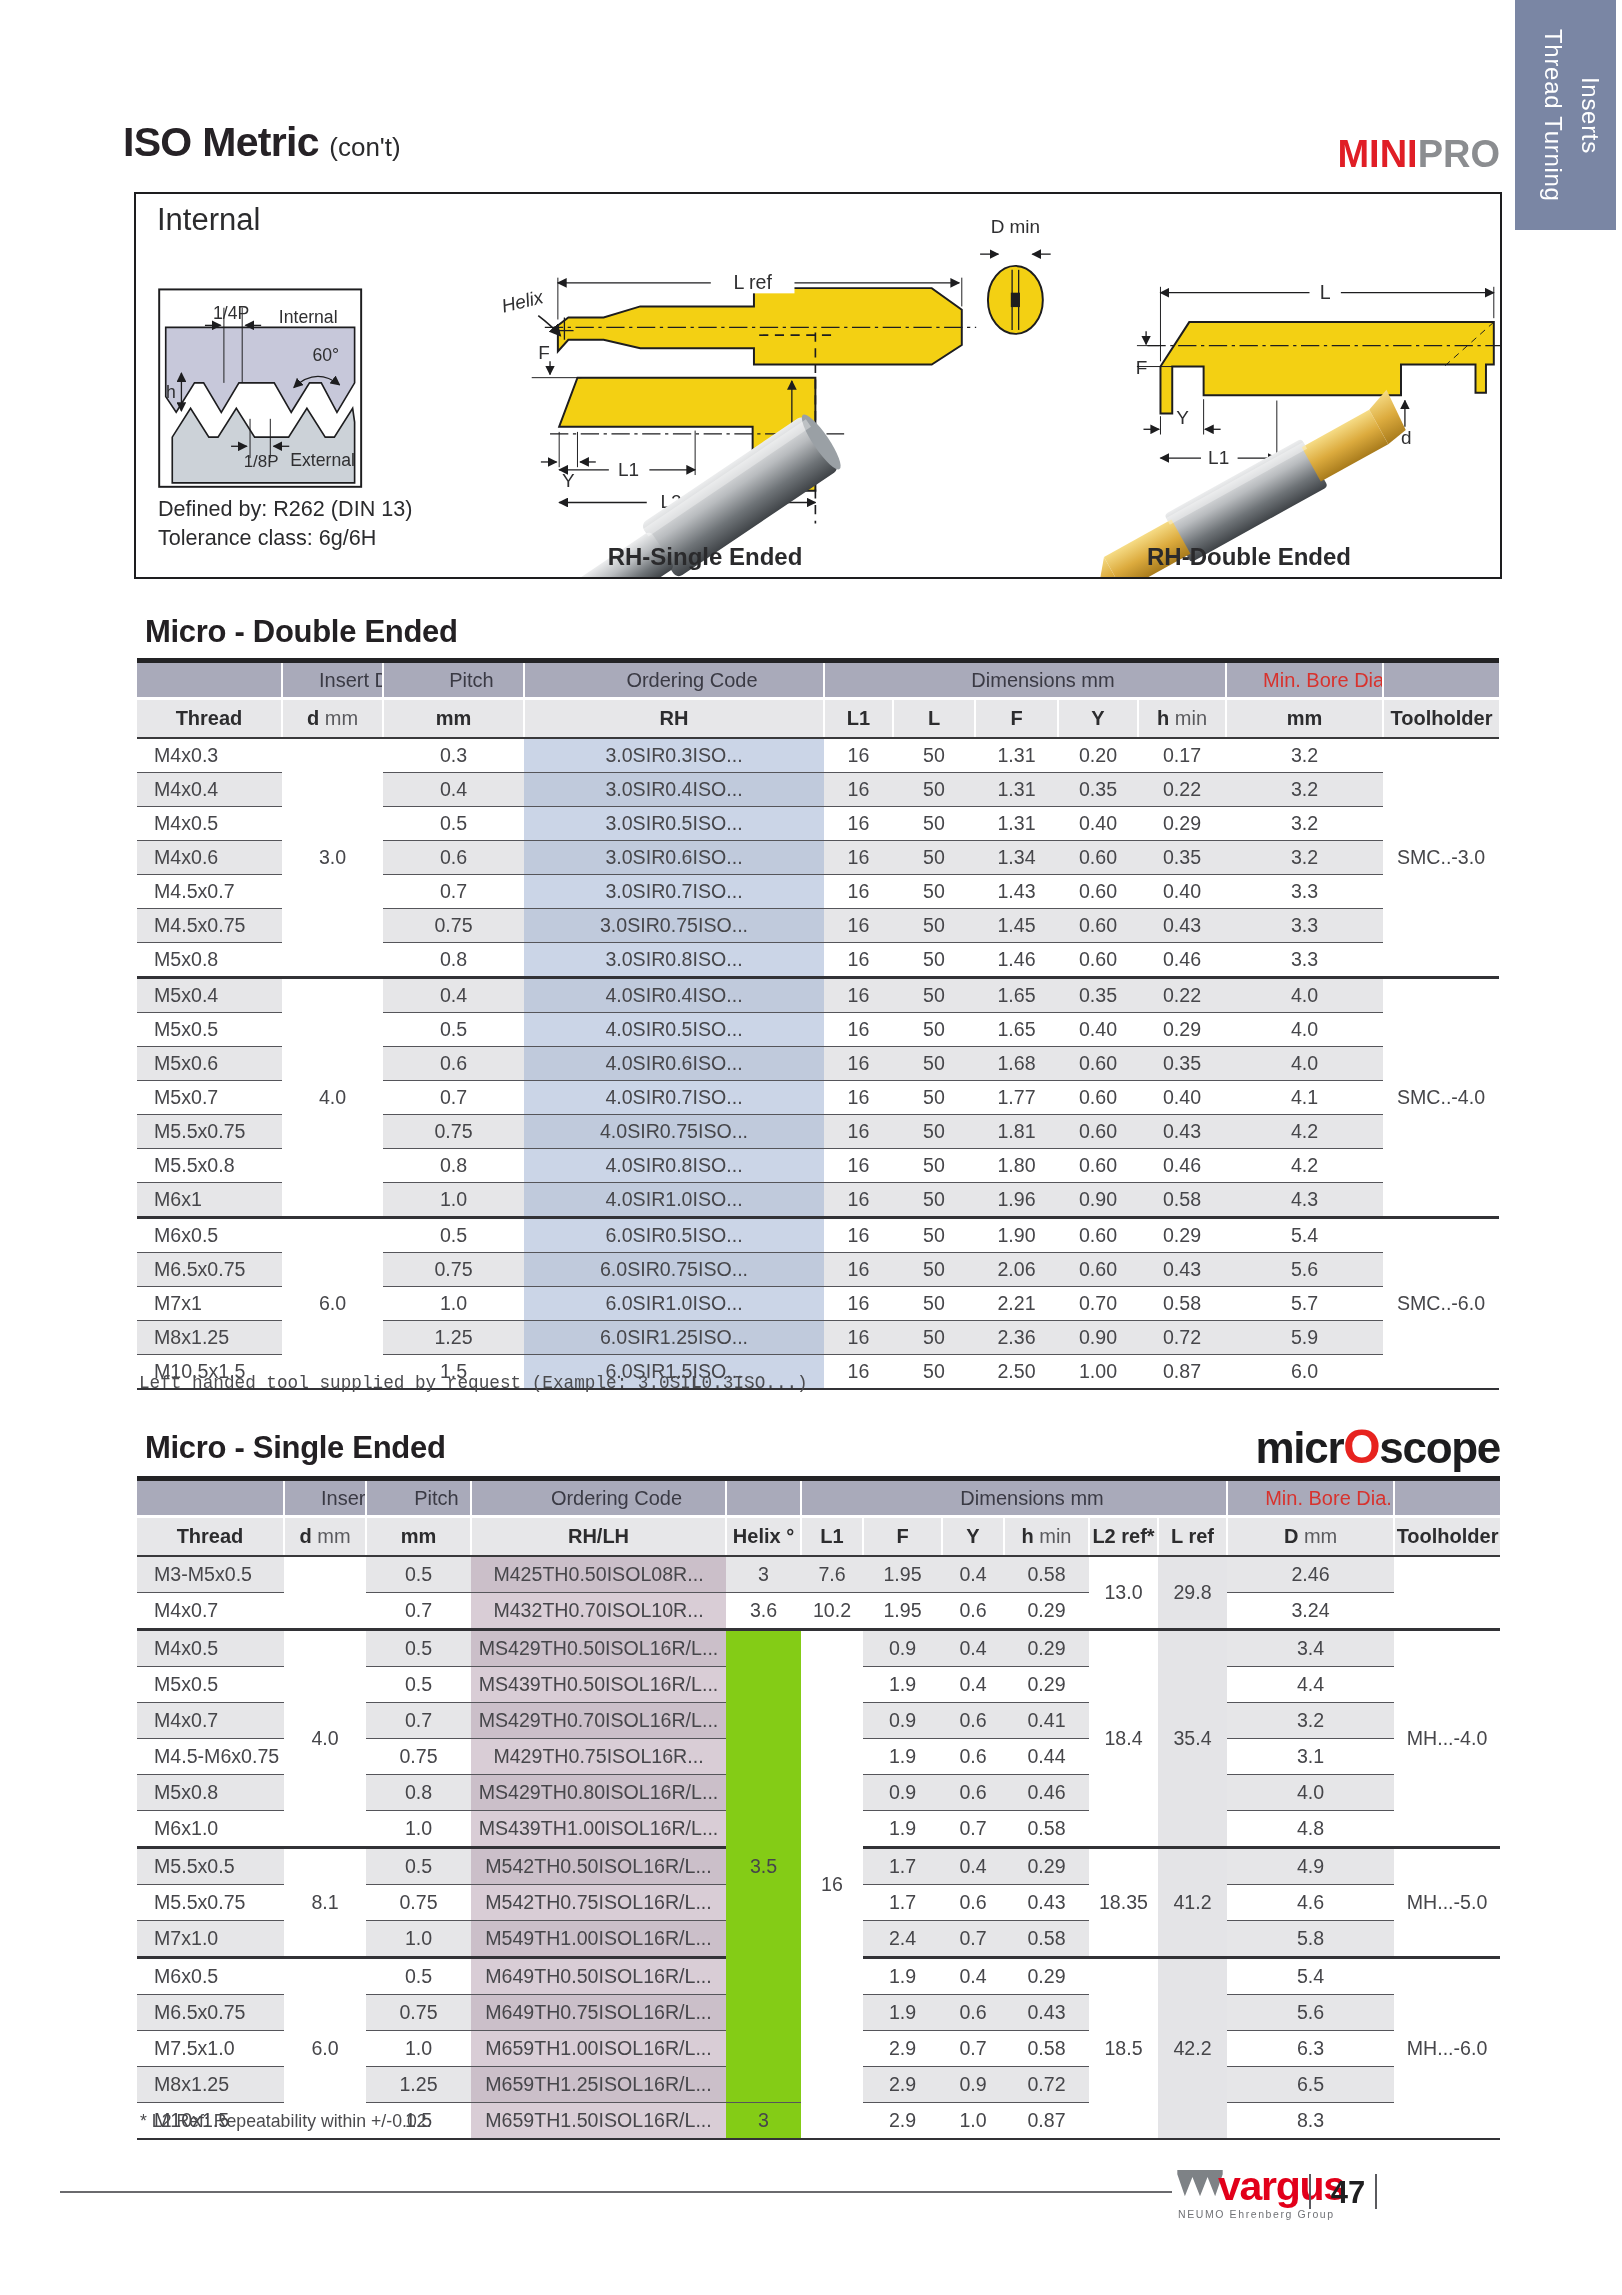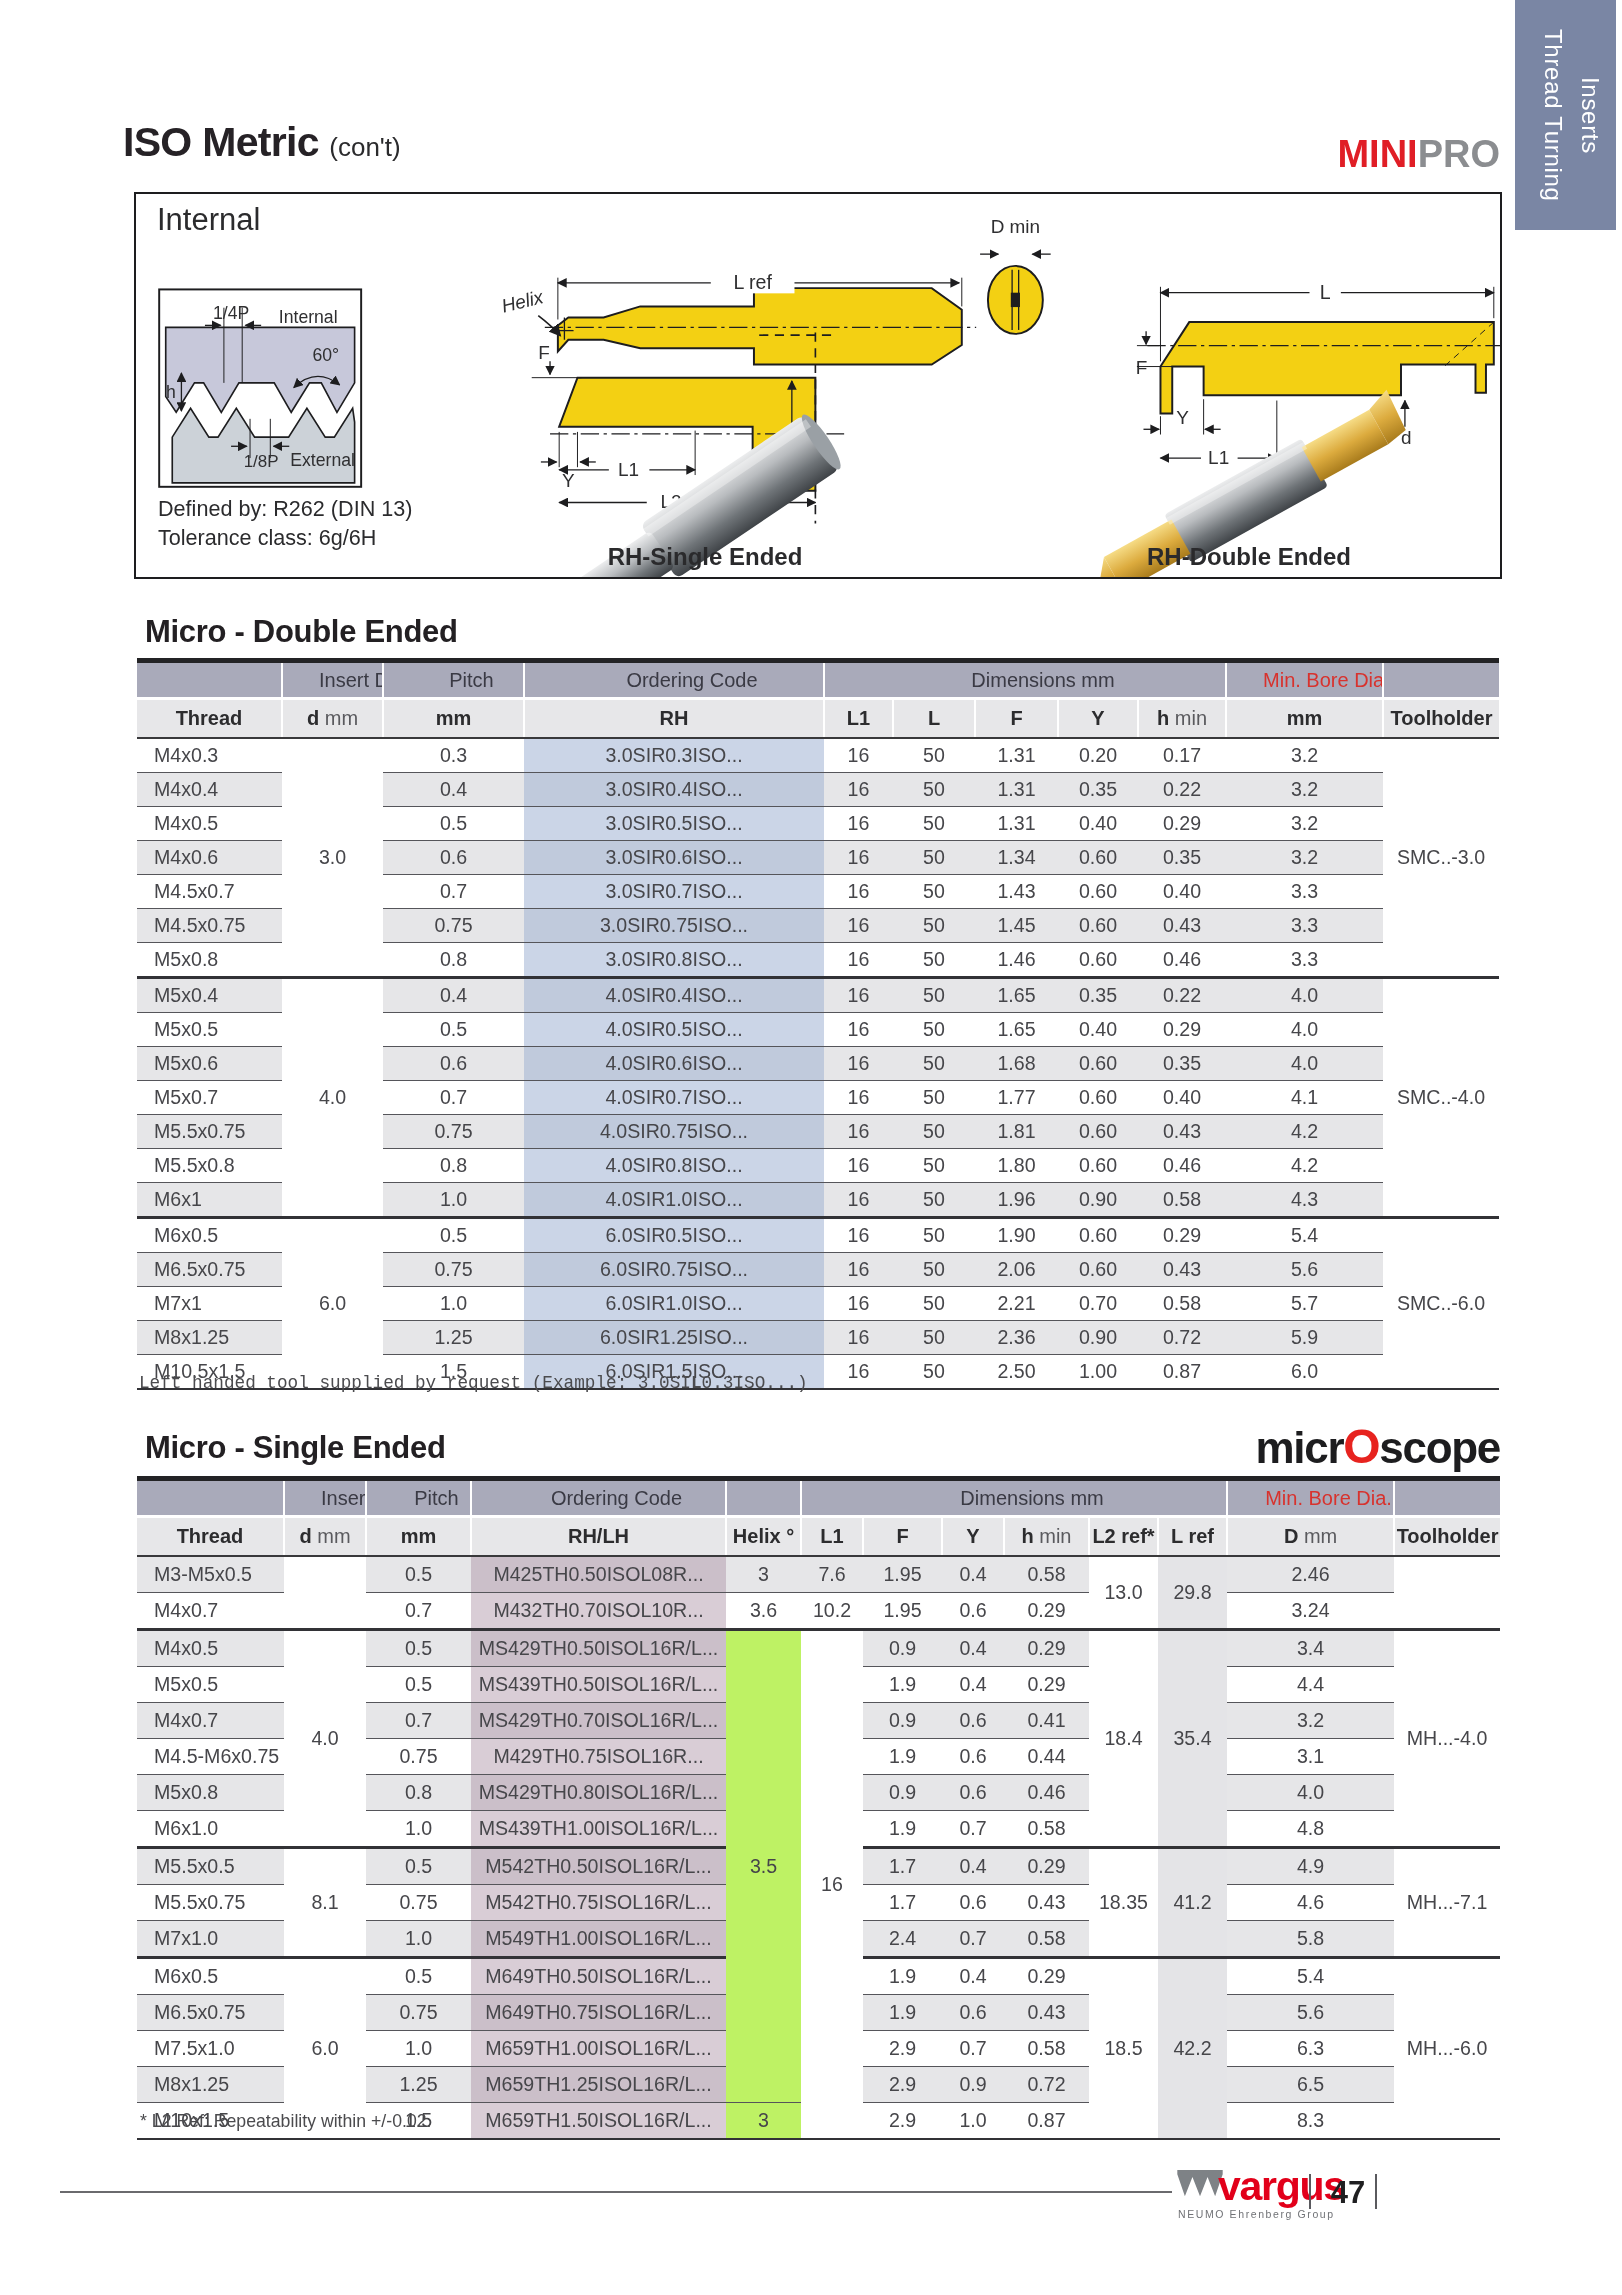--- a/index.html
+++ b/index.html
@@ -47,21 +47,21 @@
   tbody td{height:33px;font-size:19.6px;color:#46464a;border-bottom:1.3px solid #55555a;background:#fff;}
   #t2 tbody td{height:35px;}
   tbody tr.alt td.s{background:#e6e6e8;}
   tbody td.mc{background:#fff;border-bottom:none;}
   tbody tr.gend td{border-bottom:3.3px solid #323236;}
   tbody tr.tend td{border-bottom:2.6px solid #323236;}
   tbody td.gE{border-bottom:3.3px solid #323236;}
   tbody td.tE{border-bottom:2.6px solid #323236;}
   #t1 tbody td.code{background:#cbd5e7;} #t1 tbody tr.alt td.code{background:#c0cadc;}
   #t2 tbody td.code{background:#d9cdd6;} #t2 tbody tr.alt td.code{background:#cbbfc9;}
-  tbody td.hx{background:#bef264;}
+  tbody td.hx{background:#84cc16;}
   tbody td.hxM{border-bottom:1.3px solid #55555a;}
   tbody td.lr{background:#e4e4e7;}
   tbody td.th1{text-align:left;padding-left:17px;}
 
   
   .foot-line{left:60px;top:2191px;width:1112px;height:2px;background:#6a6a6d;}
   .vargus-word{left:1218px;top:2163px;font-size:41px;font-weight:bold;color:#e2001a;letter-spacing:-1.3px;}
   .vargus-sub{left:1178px;top:2208px;font-size:10.5px;letter-spacing:1.6px;color:#707276;}
   .fbar{width:2px;height:35px;background:#5a5a5e;top:2174px;}
   .pagenum{left:1322px;top:2175px;font-size:31px;font-weight:bold;color:#1f1f21;width:52px;text-align:center;}
@@ -618,21 +618,21 @@
           <td class="s th1">M5.5x0.5</td>
           <td class="mc gE" rowspan="3">8.1</td>
           <td class="s">0.5</td>
           <td class="code">M542TH0.50ISOL16R/L...</td>
           <td class="s">1.7</td>
           <td class="s">0.4</td>
           <td class="s">0.29</td>
           <td class="mc gE" rowspan="3">18.35</td>
           <td class="mc lr gE" rowspan="3">41.2</td>
           <td class="s">4.9</td>
-          <td class="mc gE" rowspan="3">MH...-7.1</td>
+          <td class="mc gE" rowspan="3">MH...-5.0</td>
         </tr>
         <tr>
           <td class="s th1">M5.5x0.75</td>
           <td class="s">0.75</td>
           <td class="code">M542TH0.75ISOL16R/L...</td>
           <td class="s">1.7</td>
           <td class="s">0.6</td>
           <td class="s">0.43</td>
           <td class="s">4.6</td>
         </tr>

